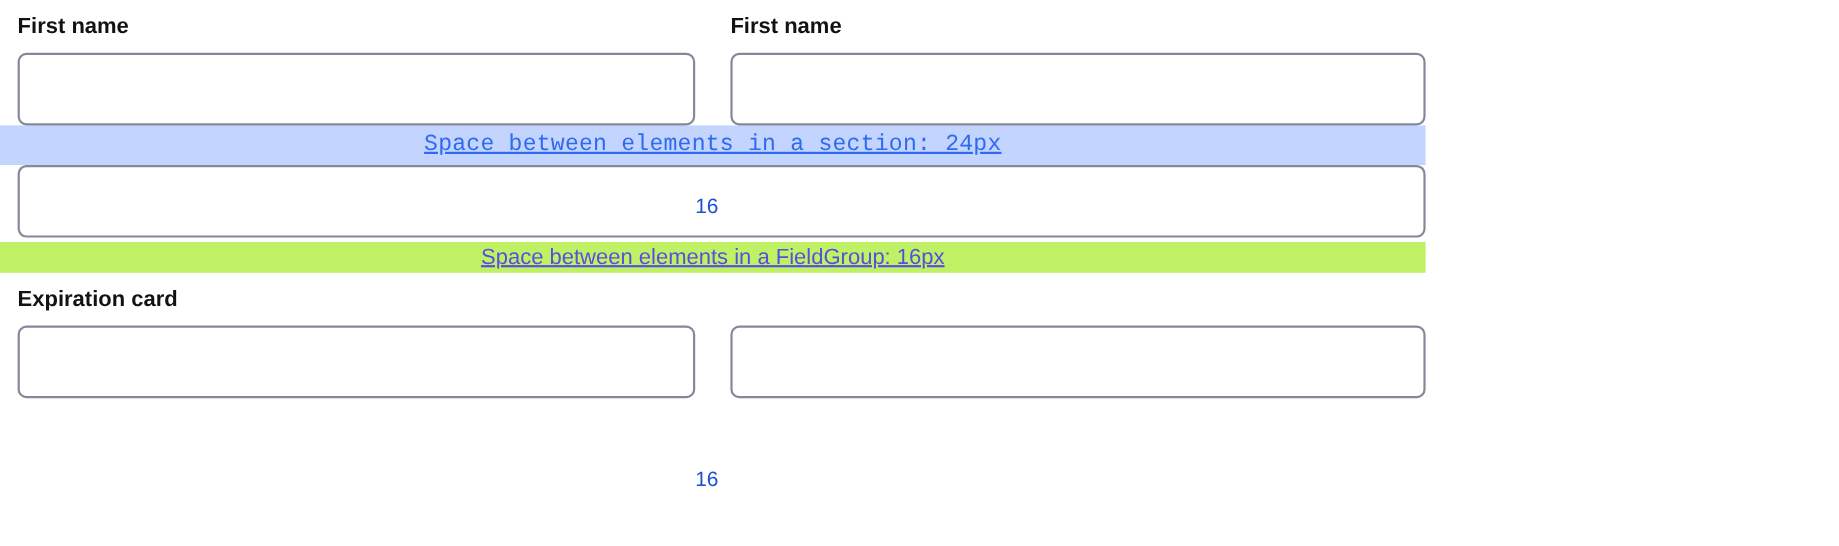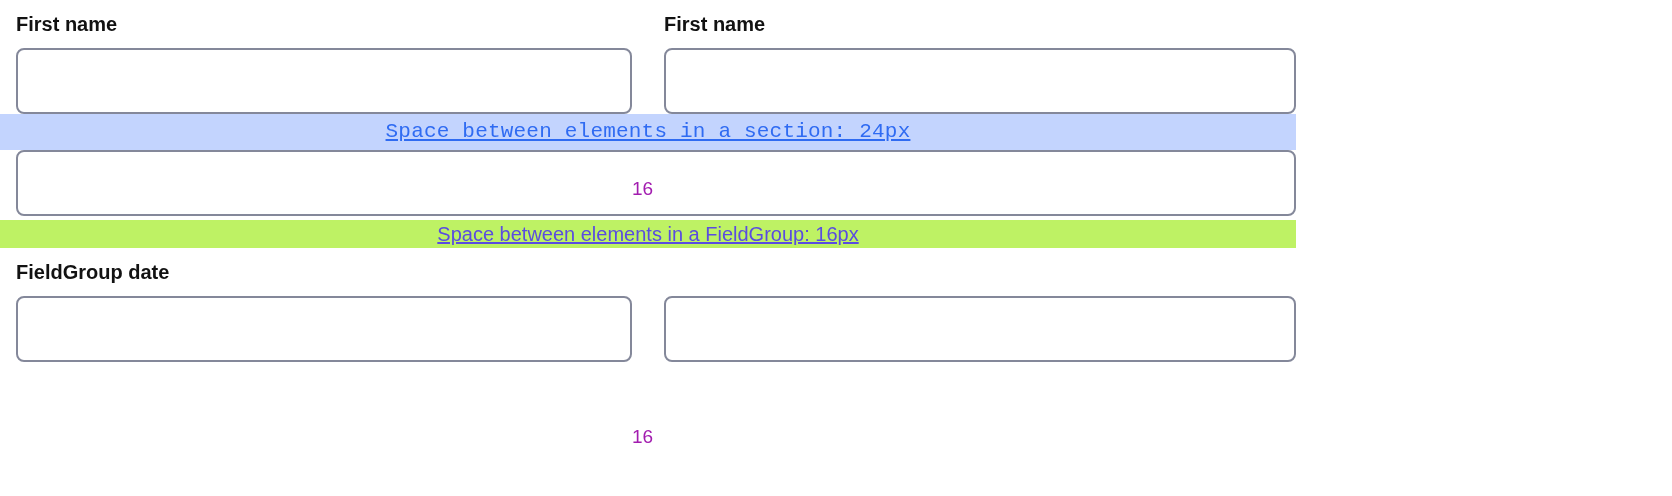--- a/index.html
+++ b/index.html
@@ -52,21 +52,21 @@
 
   .gap-col .gap-label {
     position: absolute;
     top: 63px;
     left: 0;
     right: 16px;
     text-align: center;
     font-family: "Liberation Sans", sans-serif;
     font-size: 19px;
     line-height: 24px;
-    color: #a21caf;
+    color: #1d4ed8;
     white-space: nowrap;
   }
 
   .field-label {
     font-family: "Liberation Sans", sans-serif;
     font-size: 20px;
     line-height: 24px;
     font-weight: bold;
     color: #121212;
     padding-left: 16px;
@@ -173,21 +173,21 @@
     </div>
   </div>
 
   <div class="row-spacer-4"></div>
 
   <div class="anno-band fieldgroup">Space between elements in a FieldGroup: 16px</div>
 
   <div class="field-row">
 
     <div class="field-col">
-      <div class="field-label">FieldGroup date</div>
+      <div class="field-label">Expiration card</div>
       <div class="input-wrap">
         <input class="text-input" type="text" placeholder="" style="">
       </div>
     </div>
 
     <div class="gap-col">
       <span class="gap-label">16</span>
     </div>
 
     <div class="field-col">

